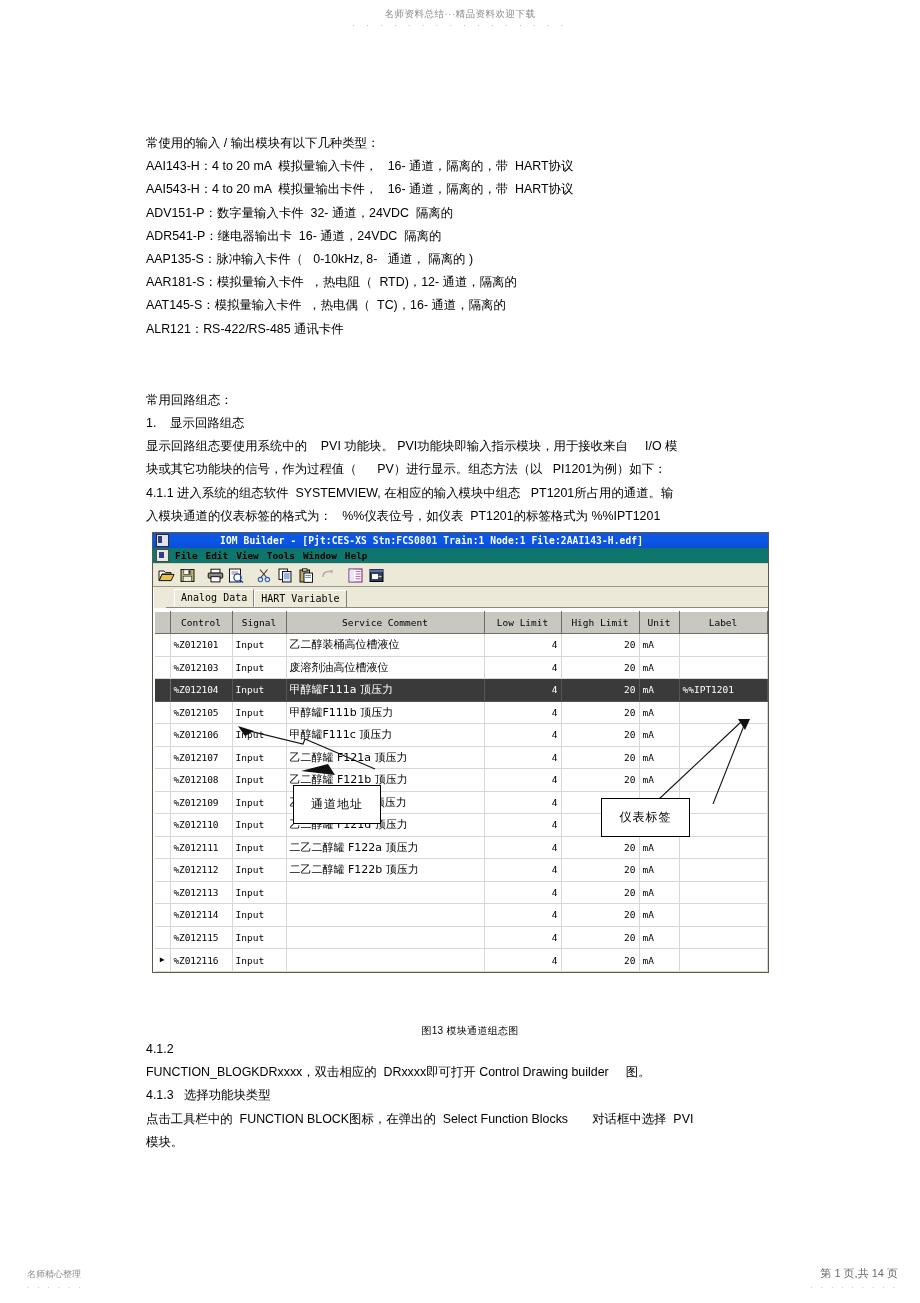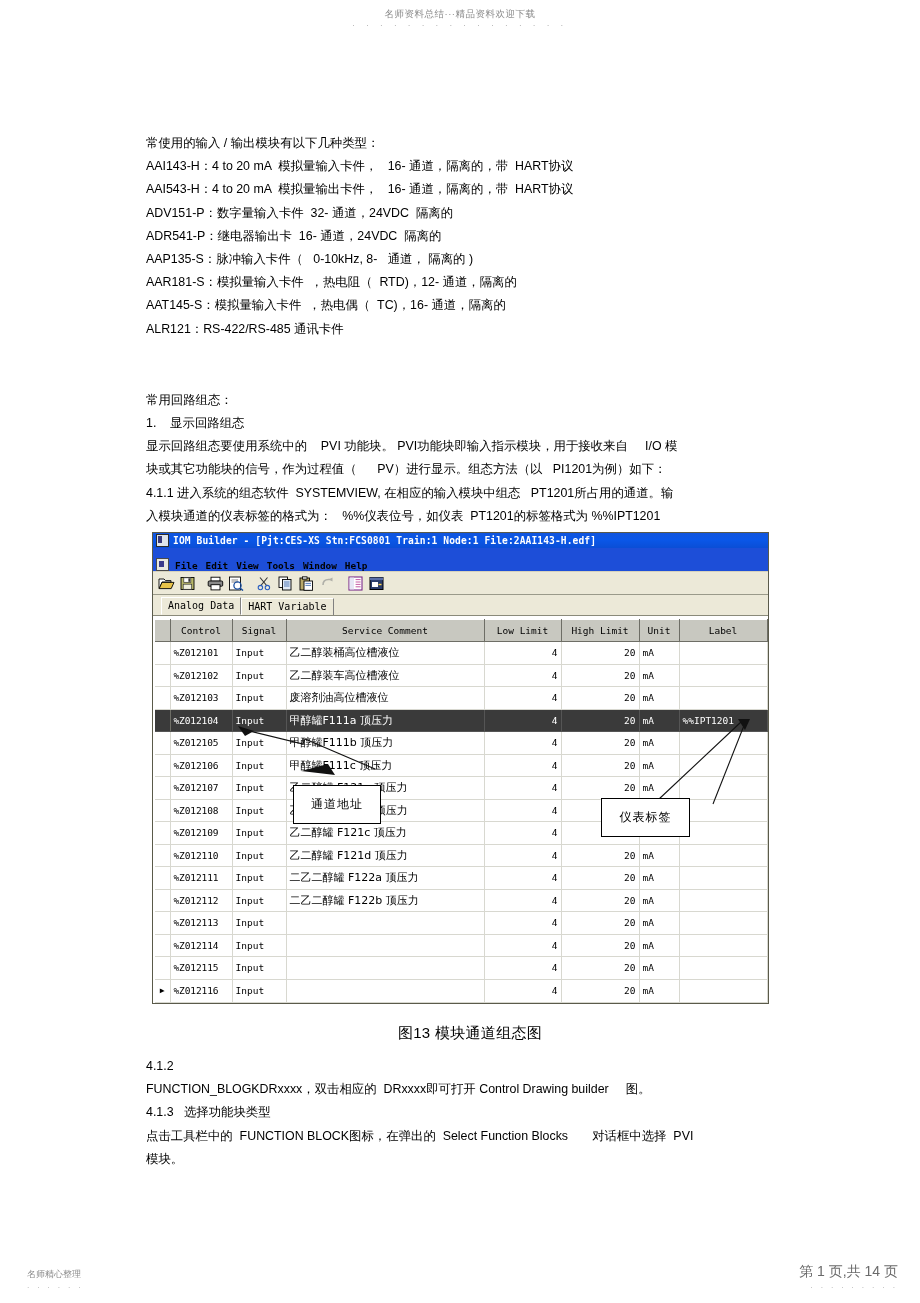--- a/index.html
+++ b/index.html
@@ -42,21 +42,21 @@
   .footer-left-dots {
     position: absolute;
     left: 27px; bottom: 12px;
     font-size: 7px;
     color: #b0b0b0;
     letter-spacing: 3px;
   }
   .footer-right {
     position: absolute;
     right: 22px; bottom: 22px;
-    font-size: 14px;
+    font-size: 11px;
     color: #6a6a6a;
   }
   .footer-right-dots {
     position: absolute;
     right: 22px; bottom: 12px;
     font-size: 7px;
     color: #b0b0b0;
     letter-spacing: 3px;
   }
 
@@ -70,23 +70,23 @@
   .line {
     font-size: 12.4px;
     line-height: 23.2px;
     color: #000;
     white-space: pre-wrap;
   }
   .spacer-lg { height: 48px; }
 
   .caption {
     text-align: center;
-    font-size: 15px;
+    font-size: 10px;
     margin-top: 6px;
-    margin-bottom: 12px;
+    margin-bottom: 0;
     letter-spacing: 0.3px;
   }
 
   .justify-line {
     font-size: 12.4px;
     line-height: 23.2px;
     display: flex;
     justify-content: space-between;
     white-space: pre;
   }
@@ -102,20 +102,21 @@
     box-sizing: border-box;
     box-shadow: 0 0 0 1px #ffffff inset;
   }
   .titlebar {
     height: 15px;
     background: linear-gradient(to bottom, #1155dd 0%, #0a57e8 45%, #0a4ed6 100%);
     display: flex;
     align-items: center;
     padding-left: 3px;
     box-sizing: border-box;
+    gap: 47px;
   }
   .titlebar-icon {
     width: 11px; height: 11px;
     background: #dfe4ea;
     border: 1px solid #2b2b2b;
     margin-right: 4px;
     position: relative;
     flex: 0 0 auto;
   }
   .titlebar-icon:before {
@@ -128,24 +129,24 @@
   .titlebar-text {
     color: #ffffff;
     font-family: "DejaVu Sans Mono", "Liberation Mono", monospace;
     font-size: 9.6px;
     font-weight: bold;
     letter-spacing: 0.1px;
     white-space: nowrap;
   }
 
   .menubar {
-    height: 24px;
-    background: #1d4ed8;
+    height: 16px;
+    background: #0f766e;
     display: flex;
-    align-items: flex-end;
+    align-items: center;
     padding-left: 3px;
     box-sizing: border-box;
     border-bottom: 1px solid #d6d2bd;
   }
   .menu-doc-icon {
     width: 11px; height: 11px;
     background: #e8e8e0;
     border: 1px solid #4a4a4a;
     margin-right: 6px;
     position: relative;
@@ -189,20 +190,21 @@
 
   .tabs-row {
     height: 21px;
     background: #ece9d8;
     padding-left: 8px;
     padding-top: 3px;
     box-sizing: border-box;
     display: flex;
     align-items: flex-end;
     border-bottom: 1px solid #8a8a7a;
+    margin-left: 13px;
   }
   .tab {
     font-family: "DejaVu Sans Mono", "Liberation Mono", monospace;
     font-size: 10px;
     padding: 1px 6px 2px 6px;
     background: #ece9d8;
     border-left: 1px solid #ffffff;
     border-top: 1px solid #ffffff;
     border-right: 1px solid #808080;
     line-height: 13px;
@@ -481,30 +483,20 @@
             <td class="c-term">%Z012101</td>
             <td class="">Input</td>
             <td class="c-svc">乙二醇装桶高位槽液位</td>
             <td class="num">4</td>
             <td class="num">20</td>
             <td class="">mA</td>
             <td class=""></td>
           </tr>
           <tr>
             <td class="c-sel"></td>
-            <td class="c-term">%Z012102</td>
-            <td class="">Input</td>
-            <td class="c-svc">乙二醇装车高位槽液位</td>
-            <td class="num">4</td>
-            <td class="num">20</td>
-            <td class="">mA</td>
-            <td class=""></td>
-          </tr>
-          <tr>
-            <td class="c-sel"></td>
             <td class="c-term">%Z012103</td>
             <td class="">Input</td>
             <td class="c-svc">废溶剂油高位槽液位</td>
             <td class="num">4</td>
             <td class="num">20</td>
             <td class="">mA</td>
             <td class=""></td>
           </tr>
           <tr class="sel">
             <td class="c-sel"></td>

